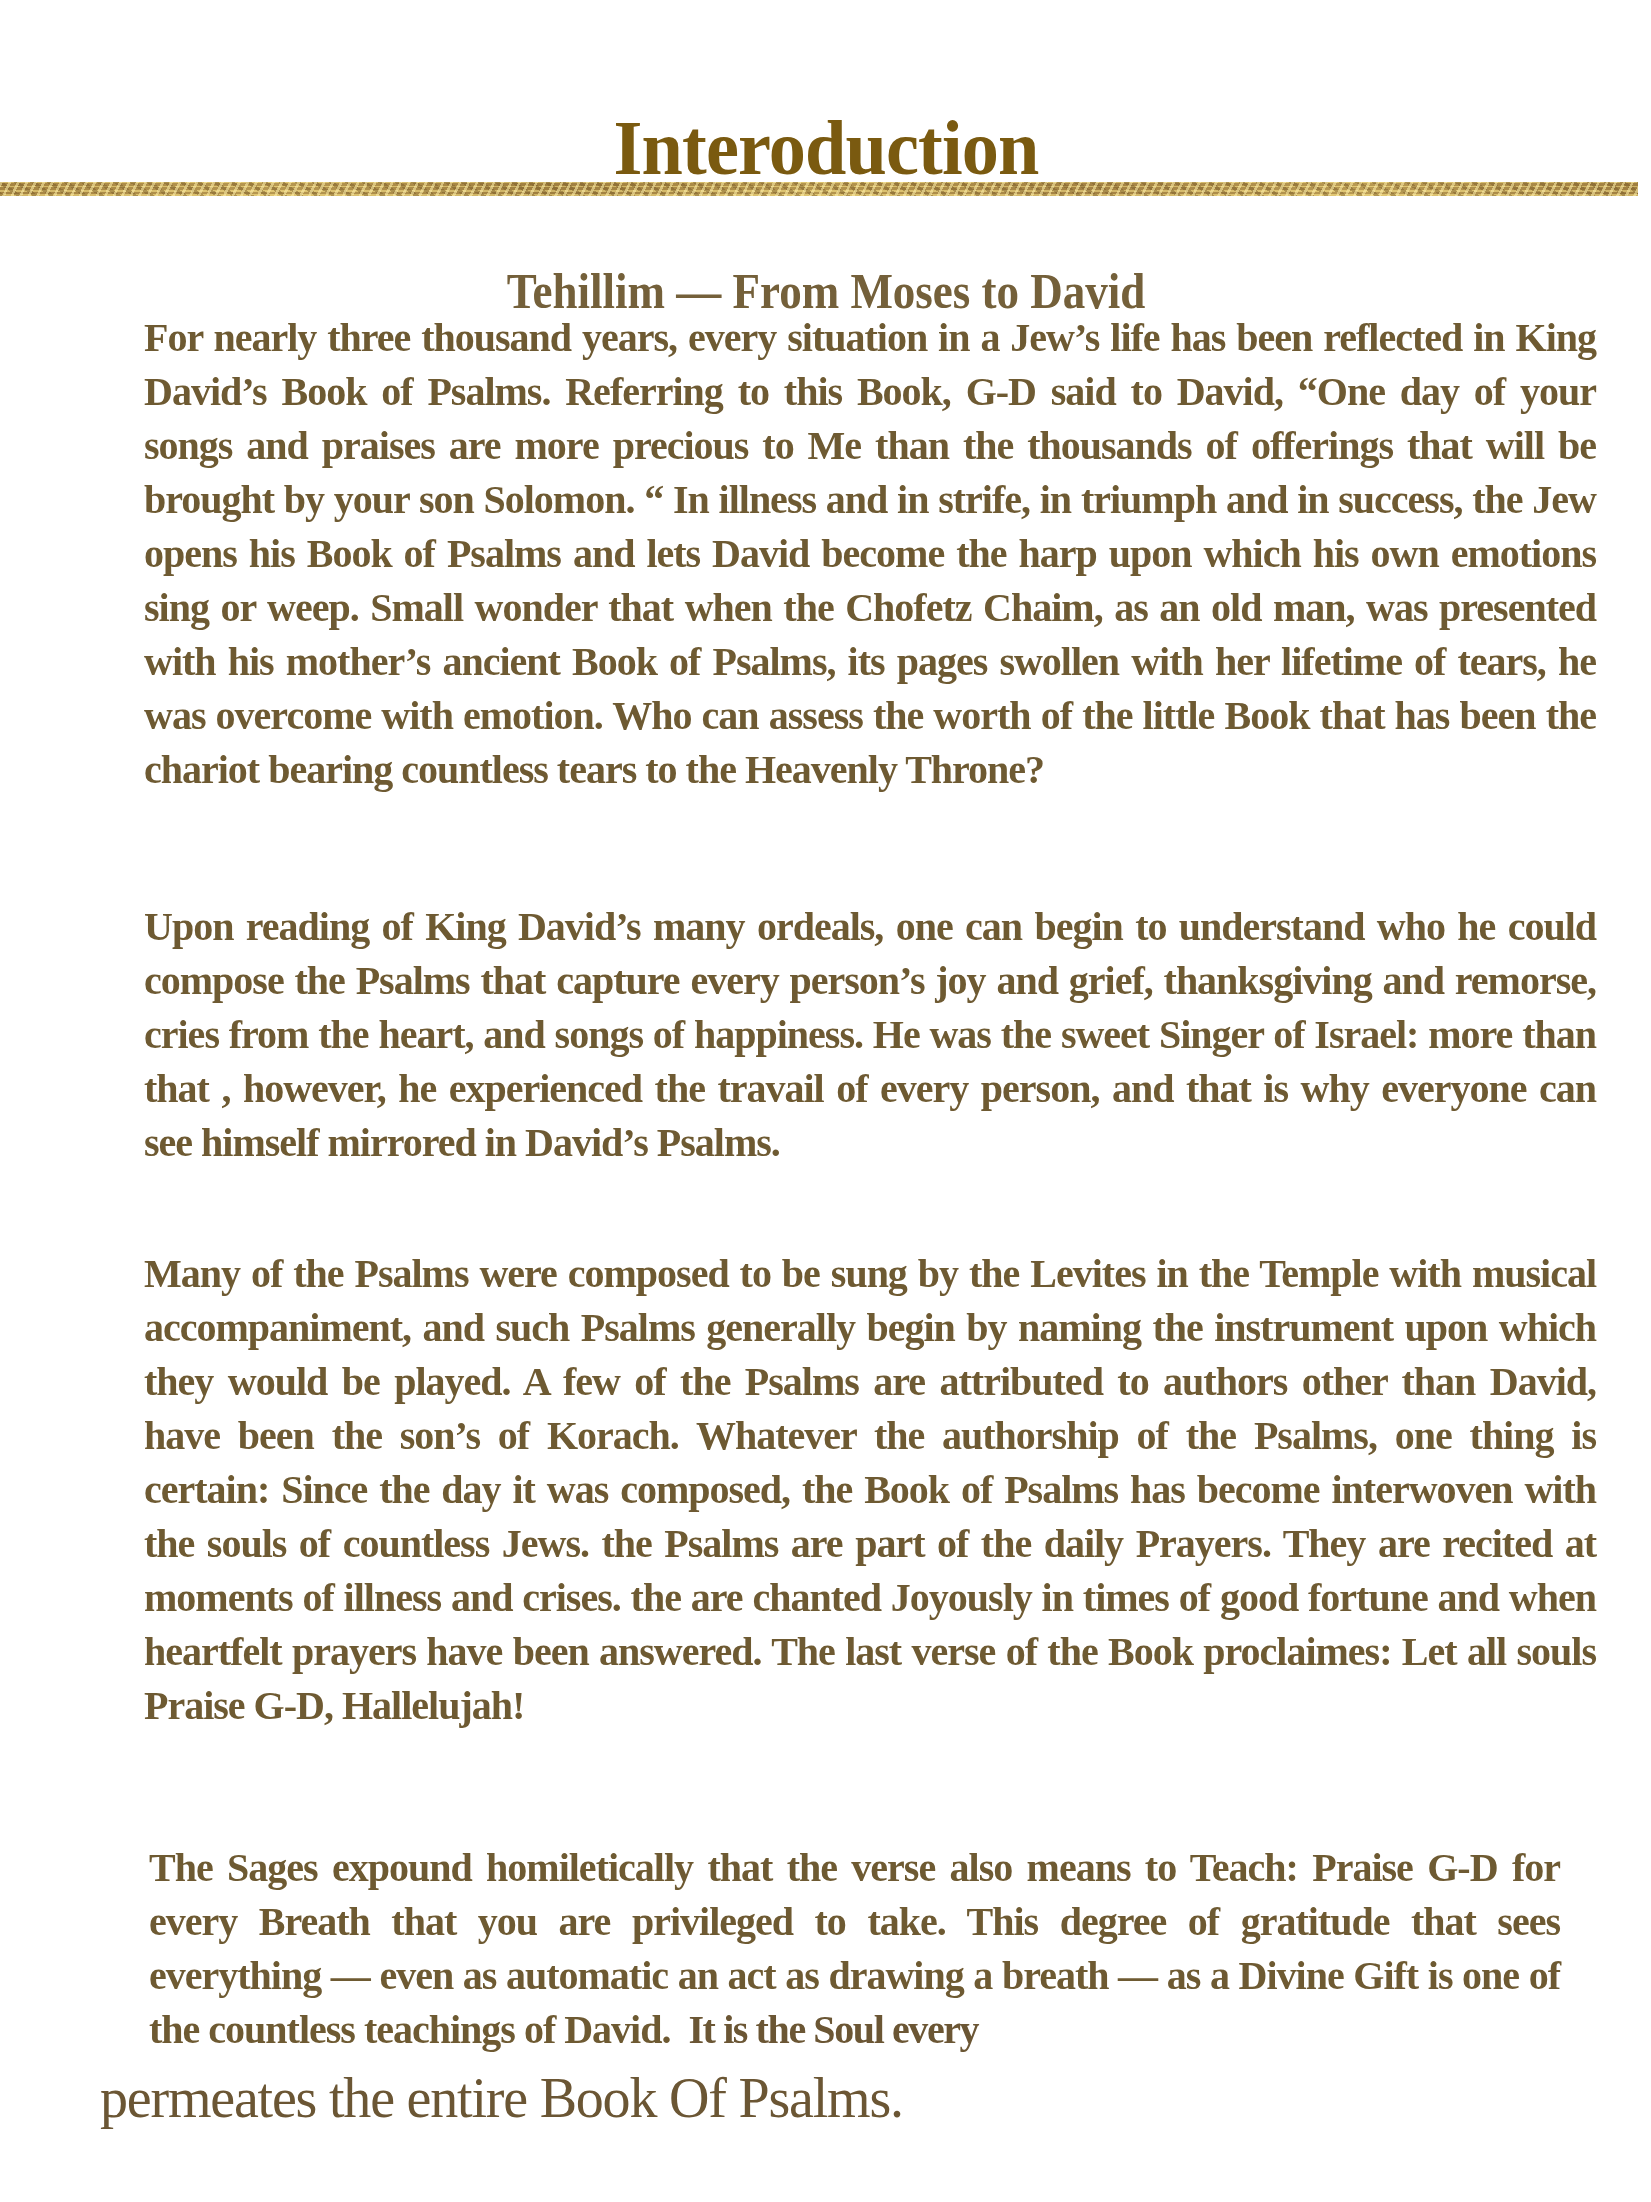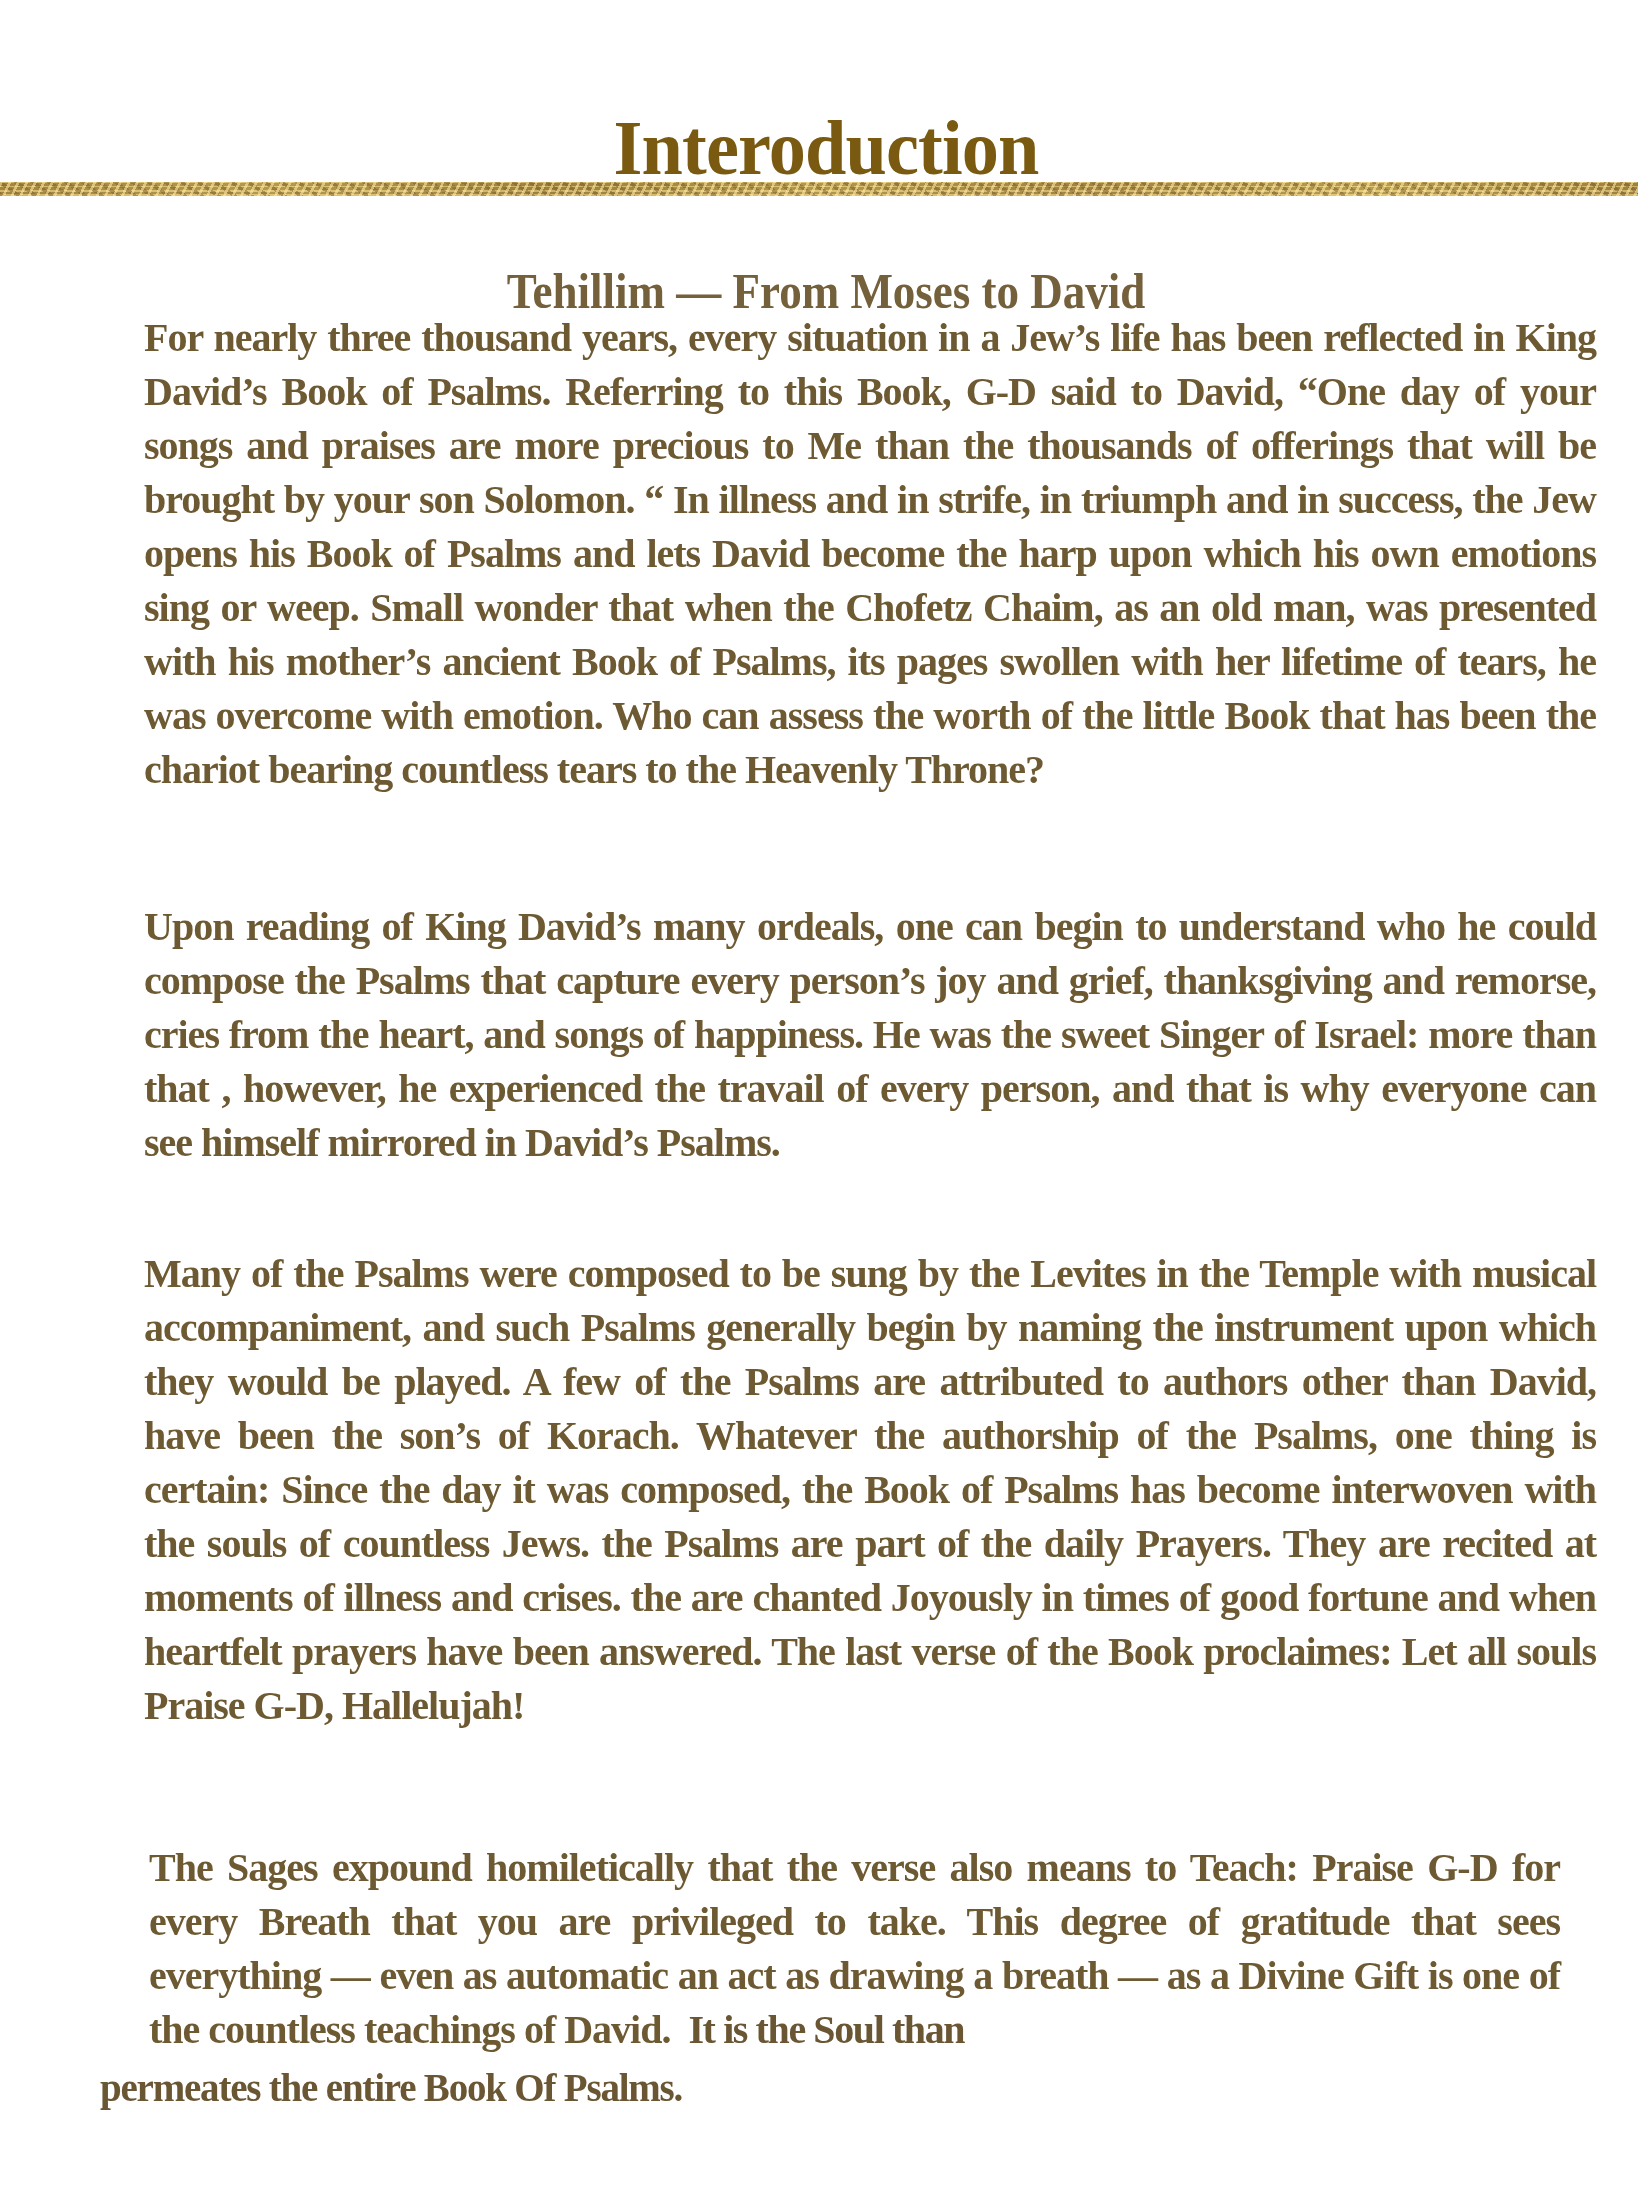--- a/index.html
+++ b/index.html
@@ -71,22 +71,22 @@
     }
     #para-1 { top: 311px; }
     #para-2 { top: 900px; }
     #para-3 { top: 1247px; }
     #para-4 { top: 1841px; left: 105px; width: 1411px; line-height: 54px; }
     .plain { font-weight: bold; letter-spacing: -1.4px; color: #6b5634; }
     .closing-line {
       position: absolute;
       top: 2065px;
       left: 100px;
-      font-size: 39px;
-      font-weight: bold;
+      font-size: 56px;
+      font-weight: normal;
       color: #6b5634;
       letter-spacing: -1.2px;
       line-height: 1.2;
     }
   </style>
 </head>
 <body>
 
 <h1 class="page-title">Interoduction</h1>
 
@@ -100,17 +100,17 @@
 
 <div class="body-text" id="para-2">
   <p>Upon reading of King David’s many ordeals, one can begin to understand who he could compose the Psalms that capture every person’s joy and grief, thanksgiving and remorse, cries from the heart, and songs of happiness.  He was the sweet Singer of Israel:  more than that , however, he experienced the travail of every person, and that is why everyone can see himself mirrored in David’s Psalms.</p>
 </div>
 
 <div class="body-text" id="para-3">
   <p>Many of the Psalms were composed to be sung by the Levites in the Temple with musical accompaniment, and such Psalms generally begin by naming the instrument upon which they would be played. A few of the Psalms are attributed to authors other than David, have been the son’s of Korach. Whatever the authorship of the Psalms, one thing is certain:   Since the day it was composed, the Book of Psalms has become interwoven with the souls of countless Jews.  the Psalms are part of the daily Prayers.  They are recited at moments of illness and crises.  the are chanted Joyously in times of good fortune  and when heartfelt prayers have been answered.  The last verse of the Book proclaimes:  Let all souls Praise G-D, Hallelujah!</p>
 </div>
 
 <div class="body-text" id="para-4">
-  <p><span>The Sages expound homiletically that the verse also means to Teach: Praise G-D for every Breath that you are privileged to take.  This degree of gratitude that sees everything — even as automatic an act as drawing a breath — as a Divine Gift is one of the countless teachings of David.</span>&nbsp;&nbsp;<span class="plain">It is the Soul than</span></p>
+  <p><span>The Sages expound homiletically that the verse also means to Teach: Praise G-D for every Breath that you are privileged to take.  This degree of gratitude that sees everything — even as automatic an act as drawing a breath — as a Divine Gift is one of the countless teachings of David.</span>&nbsp;&nbsp;<span class="plain">It is the Soul every</span></p>
 </div>
 
 <div class="closing-line">permeates the entire Book Of Psalms.</div>
 
 
 </body></html>

